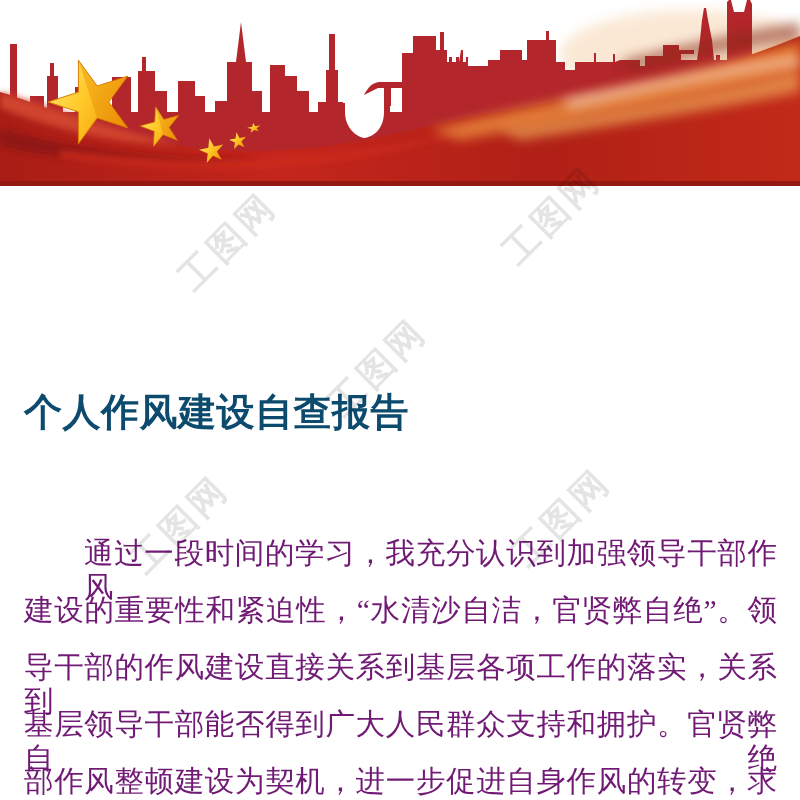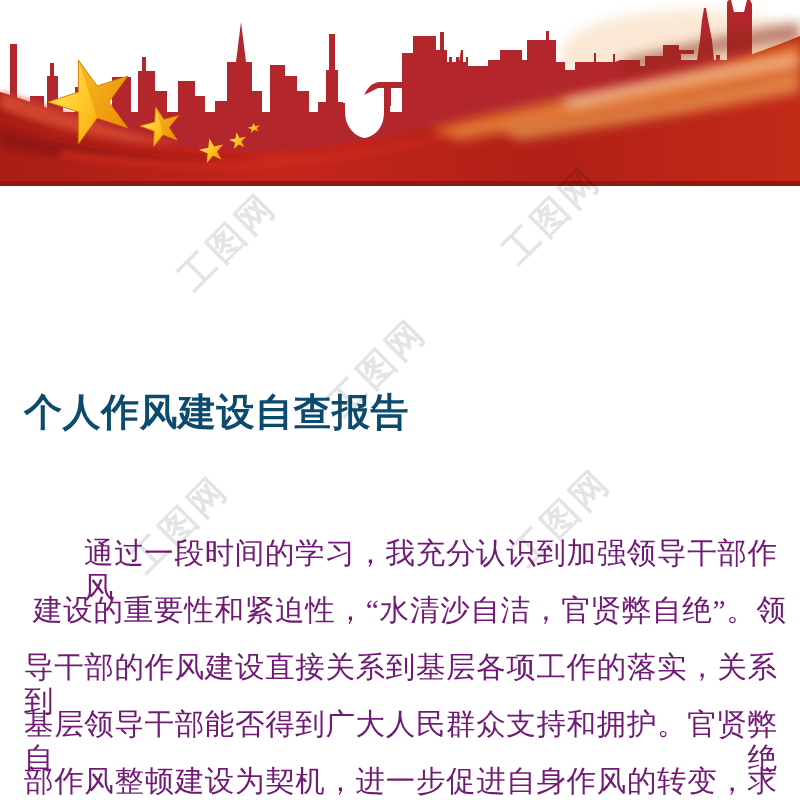--- a/index.html
+++ b/index.html
@@ -28,21 +28,21 @@
     font-size:38px;line-height:48px;font-weight:bold;color:#0c4a6e;
     letter-spacing:0.5px;
   }
   
   .bl{
     position:absolute;left:24px;width:753px;z-index:2;
     font-size:29.5px;line-height:34px;color:#701a75;
     text-align:justify;text-align-last:justify;
   }
   .bl1{top:506px;padding-left:60px;width:693px;}
-  .bl2{top:563px;margin-left:9px;}
+  .bl2{top:563px;}
   .bl3{top:620px;}
   .bl4{top:677px;}
   .bl5{top:734px;}
 </style>
 </head>
 <body>
 
 <div class="page">
 
   <div class="banner">

